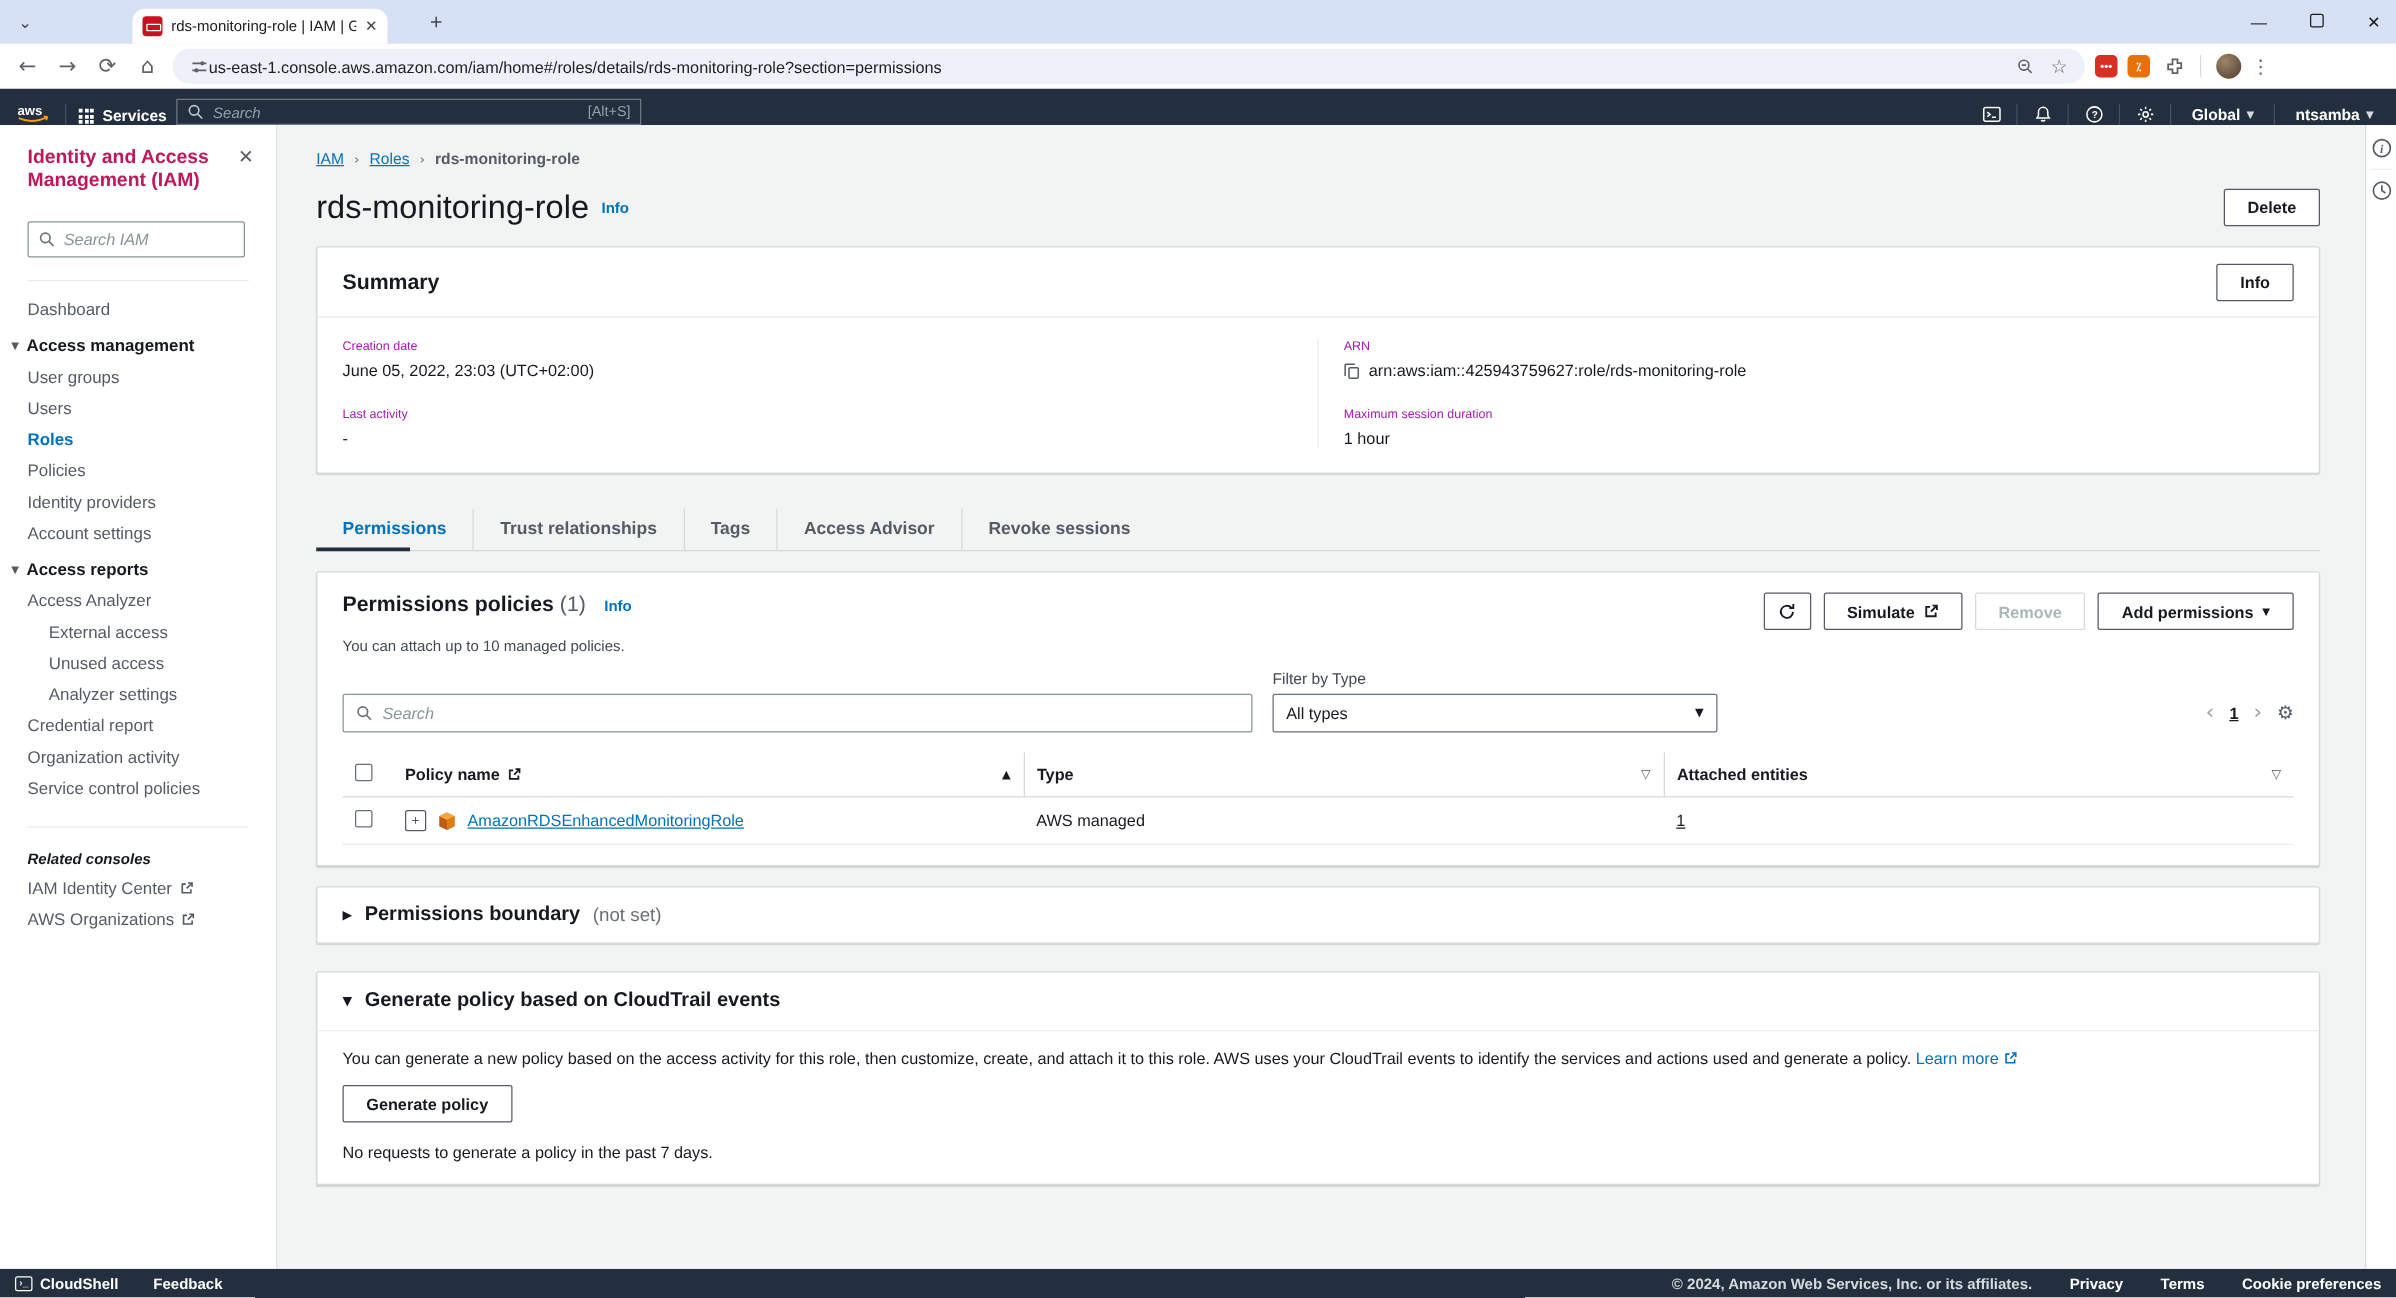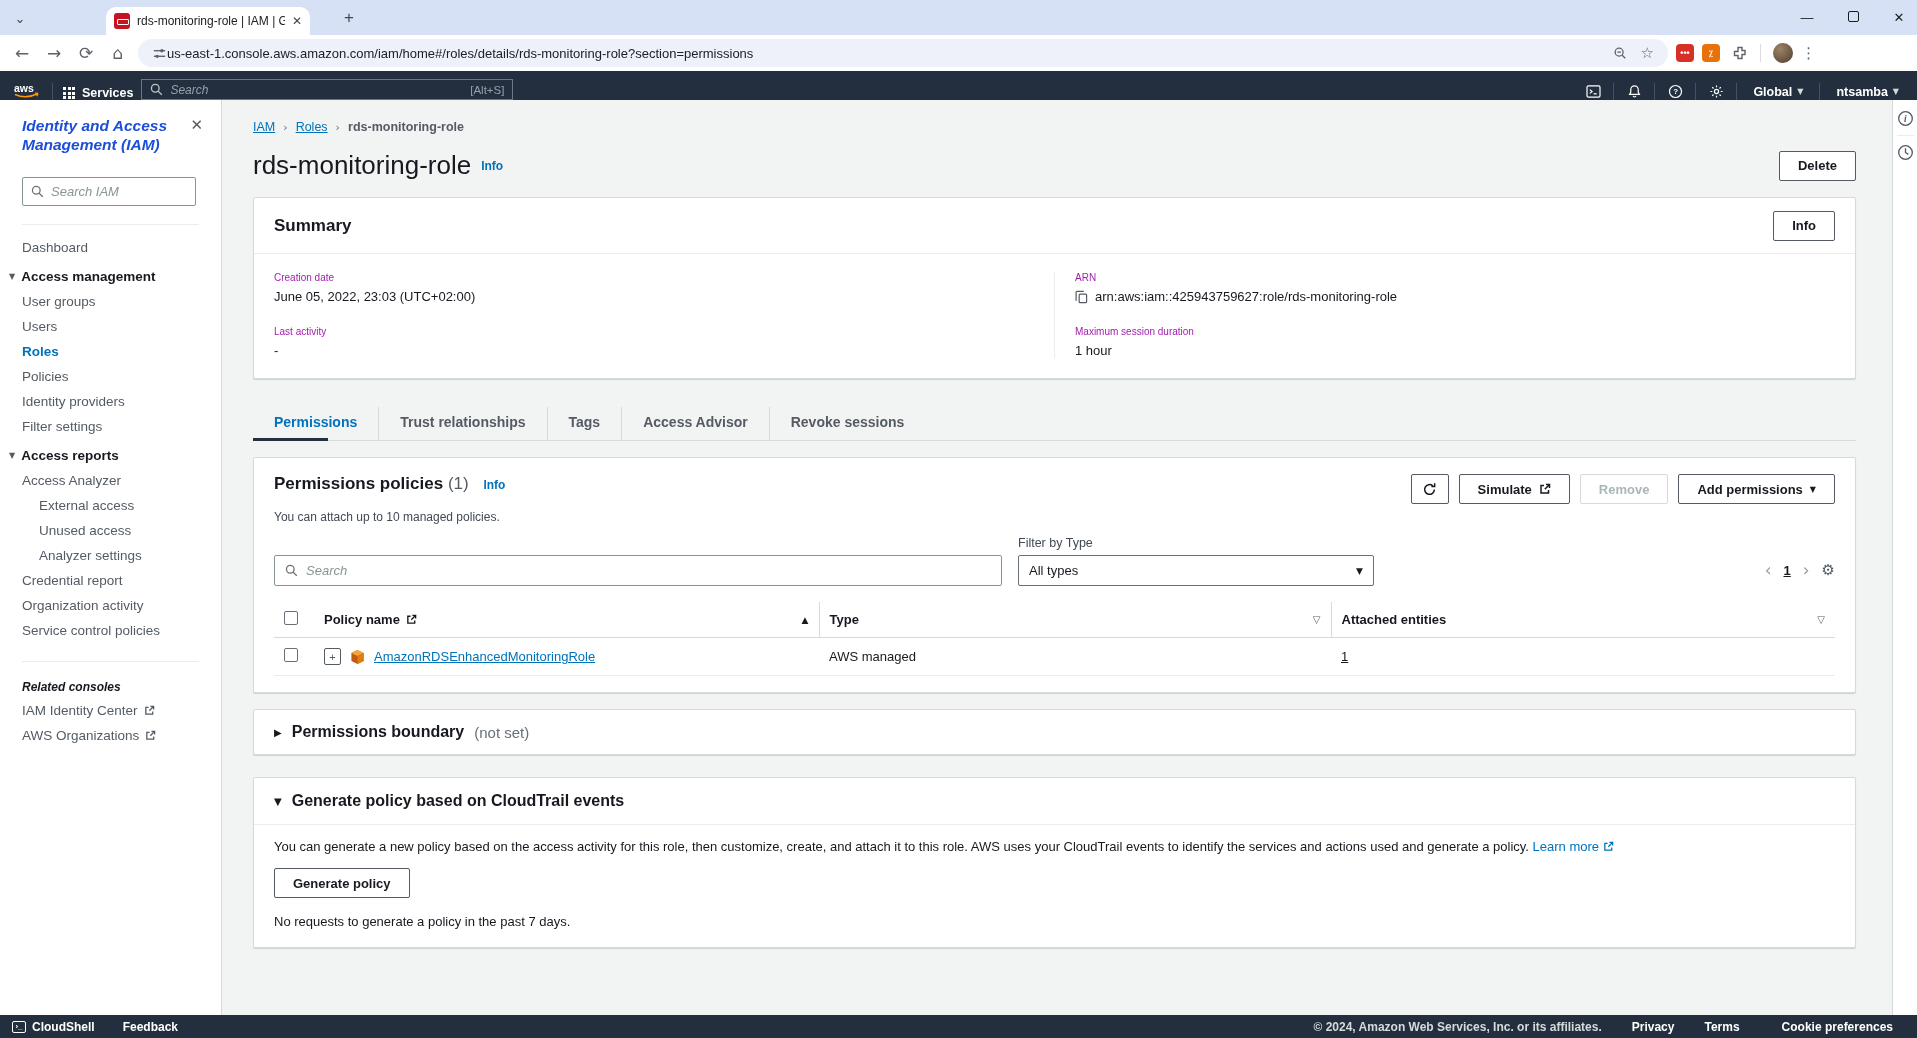--- a/index.html
+++ b/index.html
@@ -45,21 +45,21 @@
 
   
   .shell { display:flex; height:915px; }
   .sidebar { width:222px; background:#fff; border-right:1px solid #d5dbdb; padding-top:16px; flex:0 0 222px; }
   .main { flex:1; background:#f2f3f3; padding:20px 36px 0 31px; overflow:hidden; }
   .rail { width:25px; flex:0 0 25px; background:#fff; border-left:1px solid #d5dbdb; display:flex; flex-direction:column; align-items:center; padding-top:10px; gap:8px; color:#545b64; }
   .rail-divider { width:17px; border-top:1px solid #eaeded; }
 
   
   .sb-head { display:flex; padding:0 18px 0 22px; }
-  .sb-title { font-size:15.5px; font-weight:bold; color:#1d4ed8; line-height:1.25; width:150px;font-style:italic; }
+  .sb-title { font-size:15.5px; font-weight:bold; color:#be185d; line-height:1.25; width:150px; }
   .sb-close { margin-left:auto; color:#545b64; font-size:15px; cursor:pointer; }
   .sb-search { margin:22px 25px 0 22px; height:29px; border:1px solid #879596; border-radius:2px; display:flex; align-items:center; gap:7px; padding:0 8px; color:#879596; }
   .sb-search input { border:none; outline:none; flex:1; width:100%; font-size:13px; font-style:italic; color:#16191f; font-family:inherit; background:transparent; }
   .sb-search input::placeholder { color:#879596; }
   .sb-divider { border-top:1px solid #eaeded; margin:18px 22px 10px 22px; }
   .sb-item { display:block; font-size:13.5px; color:#545b64; padding:5px 10px 5px 22px; text-decoration:none; cursor:pointer; }
   .sb-item.lvl2 { padding-left:39px; }
   .sb-item.active { color:#0073bb; font-weight:bold; }
   .sb-section { display:flex; align-items:center; gap:6px; font-size:13.5px; font-weight:bold; color:#16191f; padding:9px 10px 5px 9px; cursor:pointer; }
   .sb-section .glyph { font-size:8px; color:#545b64; }
@@ -303,21 +303,21 @@
     <a class="sb-item">Dashboard</a>
     <div class="sb-section">
       <span class="glyph">▼</span>
       <span>Access management</span>
     </div>
     <a class="sb-item">User groups</a>
     <a class="sb-item">Users</a>
     <a class="sb-item active">Roles</a>
     <a class="sb-item">Policies</a>
     <a class="sb-item">Identity providers</a>
-    <a class="sb-item">Filter settings</a>
+    <a class="sb-item">Account settings</a>
     <div class="sb-section">
       <span class="glyph">▼</span>
       <span>Access reports</span>
     </div>
     <a class="sb-item">Access Analyzer</a>
     <a class="sb-item lvl2">External access</a>
     <a class="sb-item lvl2">Unused access</a>
     <a class="sb-item lvl2">Analyzer settings</a>
     <a class="sb-item">Credential report</a>
     <a class="sb-item">Organization activity</a>
@@ -557,15 +557,15 @@
 <div class="footer">
   <span class="foot-link">
     <span class="term-icon">›_</span>
     <span>CloudShell</span>
   </span>
   <span class="foot-link">Feedback</span>
   <span class="foot-right">
     <span class="copyright">© 2024, Amazon Web Services, Inc. or its affiliates.</span>
     <span class="foot-link" style="margin:0;">Privacy</span>
     <span class="foot-link" style="margin:0;">Terms</span>
-    <span class="foot-link" style="margin:12px;">Cookie preferences</span>
+    <span class="foot-link" style="margin:0;">Cookie preferences</span>
   </span>
 </div>
 
 </body></html>

